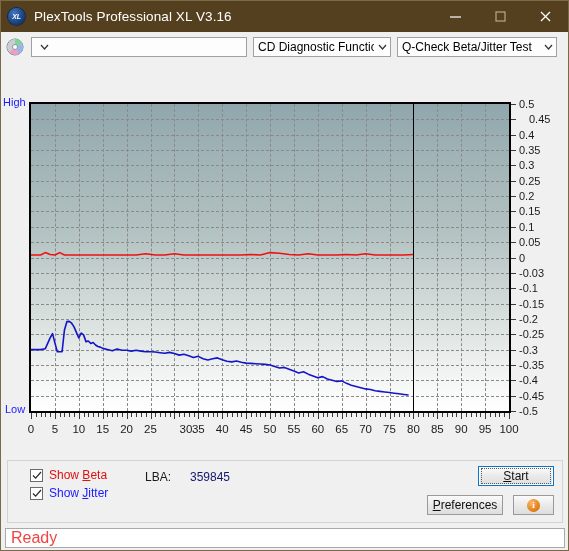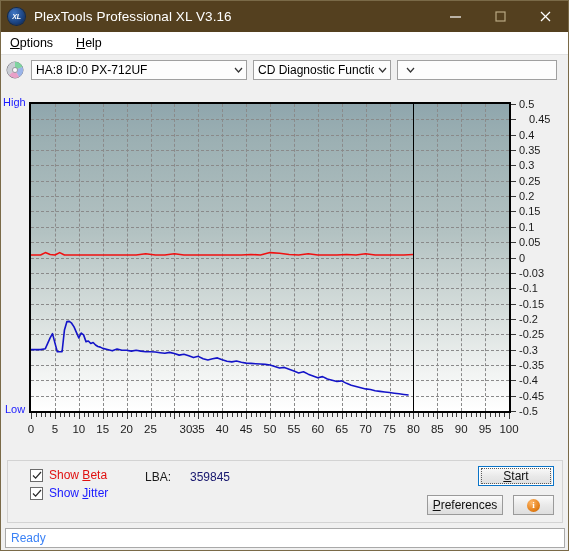--- a/index.html
+++ b/index.html
@@ -150,21 +150,21 @@
     background:radial-gradient(circle at 35% 28%,#ffb768,#e07a12 70%,#a44e05);
     color:#fff;font-size:9px;font-weight:bold;font-family:"Liberation Serif",serif;
     display:flex;align-items:center;justify-content:center;line-height:1;
   }
   
   .statusbar{
     position:absolute;left:4px;top:527px;width:560px;height:20px;
     border:1px solid #a9a9a9;background:#ffffff;box-sizing:border-box;
     display:flex;align-items:center;padding-left:5px;
   }
-  .status-text{font-size:12px;color:#3b82f6;}
+  .status-text{font-size:16px;color:#ef4444;}
 </style>
 </head>
 <body>
 
 <div class="window">
 
   <div class="titlebar">
     <div class="app-icon">XL</div>
     <div class="title-text">PlexTools Professional XL V3.16</div>
     <div class="win-btns">
@@ -180,55 +180,51 @@
       </div>
       <div class="win-btn">
         <svg width="13" height="13" viewBox="0 0 13 13">
             <line x1="2" y1="2" x2="11" y2="11" stroke="#ffffff" stroke-width="1.3"></line>
             <line x1="11" y1="2" x2="2" y2="11" stroke="#ffffff" stroke-width="1.3"></line>
           </svg>
       </div>
     </div>
   </div>
 
-  <div class="menubar">
-    <div class="menu-item"><u>O</u><span>ptions</span></div>
-    <div class="menu-item"><u>H</u><span>elp</span></div>
-  </div>
 
   <div class="toolbar">
     <svg class="disc-icon" viewBox="0 0 18 18">
       <circle cx="9" cy="9" r="8" fill="#d8d8dc" stroke="#7a7a82" stroke-width="1"></circle>
       <path d="M9 1 A8 8 0 0 1 16.5 6 L9 9 Z" fill="#7fd4a0"></path>
       <path d="M16.5 6 A8 8 0 0 1 13 16 L9 9 Z" fill="#9ab4e8"></path>
       <path d="M13 16 A8 8 0 0 1 3 14 L9 9 Z" fill="#e8a0c8"></path>
       <path d="M3 14 A8 8 0 0 1 9 1 L9 9 Z" fill="#c9cdd4"></path>
       <circle cx="9" cy="9" r="2.6" fill="#f2f2f4" stroke="#8a8a92" stroke-width="0.8"></circle>
       <circle cx="9" cy="9" r="1" fill="#ffffff"></circle>
     </svg>
 
     <div class="combo" id="combo-drive">
-      <span class="cv">HA:8 ID:0  PX-712UF</span>
       <span class="arrow">
         <svg width="9" height="6" viewBox="0 0 9 6">
             <polyline points="1,1 4.5,5 8,1" fill="none" stroke="#333" stroke-width="1.2"></polyline>
           </svg>
       </span>
     </div>
 
     <div class="combo" id="combo-function">
       <span class="cv">CD Diagnostic Functions</span>
       <span class="arrow">
         <svg width="9" height="6" viewBox="0 0 9 6">
             <polyline points="1,1 4.5,5 8,1" fill="none" stroke="#333" stroke-width="1.2"></polyline>
           </svg>
       </span>
     </div>
 
     <div class="combo" id="combo-test">
+      <span class="cv">Q-Check Beta/Jitter Test</span>
       <span class="arrow">
         <svg width="9" height="6" viewBox="0 0 9 6">
             <polyline points="1,1 4.5,5 8,1" fill="none" stroke="#333" stroke-width="1.2"></polyline>
           </svg>
       </span>
     </div>
   </div>
 
   <div class="chart-panel">
     <div class="lbl-high">High</div>

